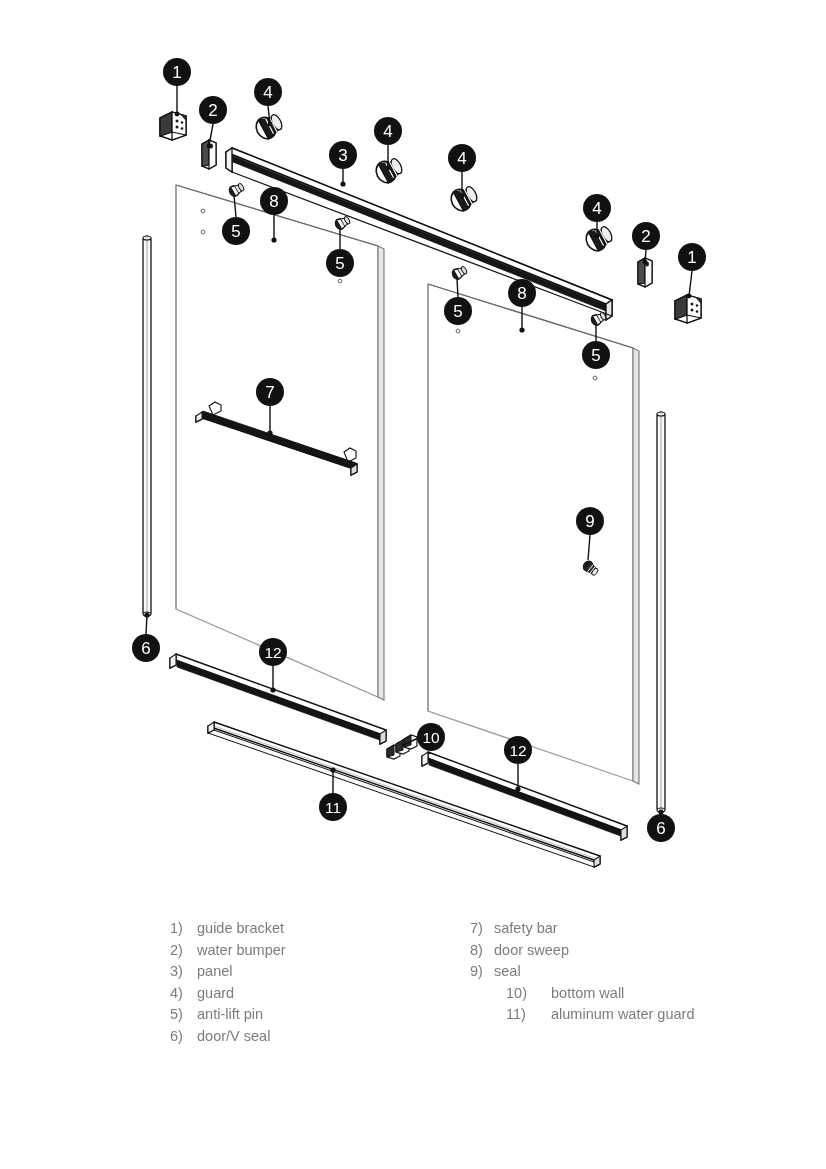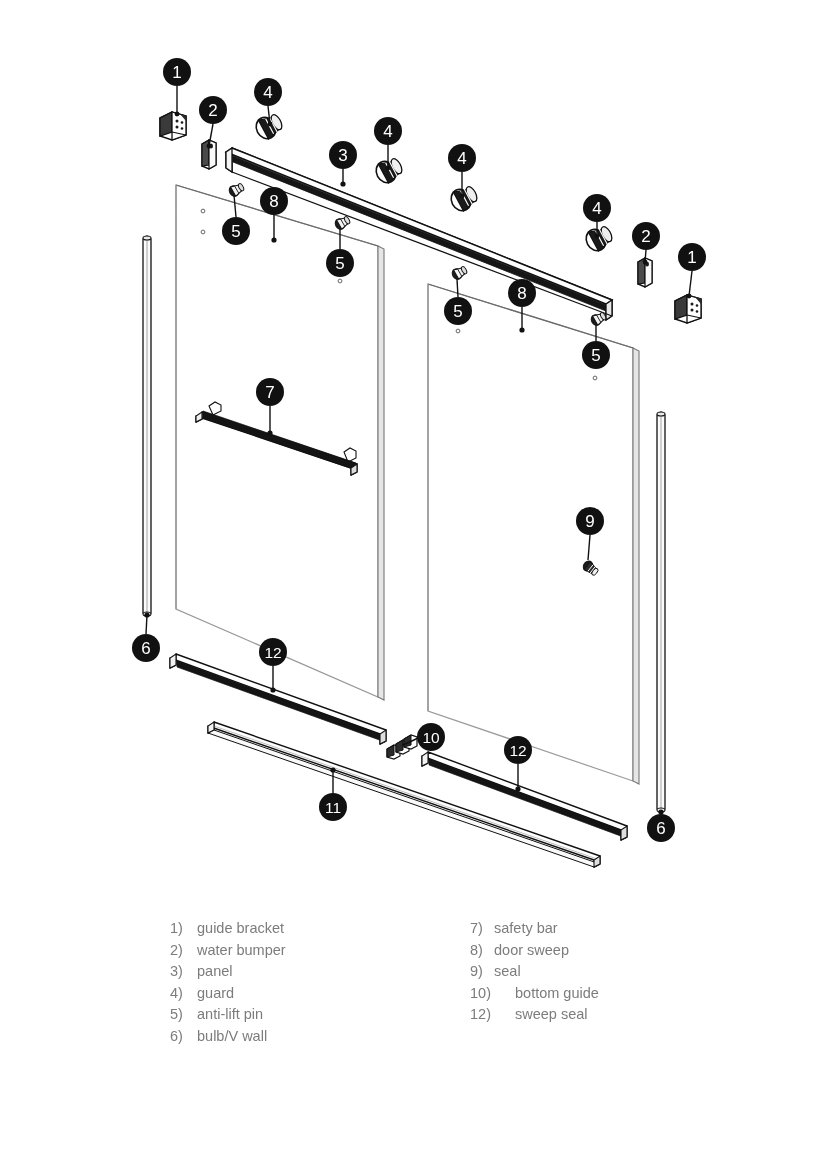--- a/index.html
+++ b/index.html
@@ -16,21 +16,21 @@
     line-height:21.5px;
     white-space:nowrap;
   }
   #legend-col-left{left:170px;top:918px;}
   #legend-col-right{left:470px;top:918px;}
   .legend-row{display:flex;}
   .legend-num{display:inline-block;}
   .legend-label{display:inline-block;}
   #legend-col-left .legend-num{width:27px;}
   #legend-col-right .legend-num{width:24px;}
-  #legend-col-right .legend-row.wide .legend-num{width:45px;}
+  #legend-col-right .legend-row.wide .legend-num{width:45px;margin-left:36px;}
   svg text{font-family:"Liberation Sans", sans-serif;}
 </style>
 </head>
 <body>
 
 <svg id="diagram" viewBox="0 0 826 1169">
 
   <defs>
     <g id="roller-glyph">
       <ellipse cx="0" cy="0" rx="9.5" ry="11" fill="#ffffff" stroke="#111" stroke-width="1.6" transform="rotate(-28)"></ellipse>
@@ -361,37 +361,37 @@
     <div class="legend-row">
       <span class="legend-num">4)</span>
       <span class="legend-label">guard</span>
     </div>
     <div class="legend-row">
       <span class="legend-num">5)</span>
       <span class="legend-label">anti-lift pin</span>
     </div>
     <div class="legend-row">
       <span class="legend-num">6)</span>
-      <span class="legend-label">bulb/V wall</span>
+      <span class="legend-label">door/V seal</span>
     </div>
   </div>
 <div class="legend" id="legend-col-right">
     <div class="legend-row">
       <span class="legend-num">7)</span>
       <span class="legend-label">safety bar</span>
     </div>
     <div class="legend-row">
       <span class="legend-num">8)</span>
       <span class="legend-label">door sweep</span>
     </div>
     <div class="legend-row">
       <span class="legend-num">9)</span>
       <span class="legend-label">seal</span>
     </div>
     <div class="legend-row wide">
       <span class="legend-num">10)</span>
-      <span class="legend-label">bottom guide</span>
+      <span class="legend-label">bottom wall</span>
     </div>
     <div class="legend-row wide">
-      <span class="legend-num">12)</span>
-      <span class="legend-label">sweep seal</span>
+      <span class="legend-num">11)</span>
+      <span class="legend-label">aluminum water guard</span>
     </div>
   </div>
 
 </body></html>

